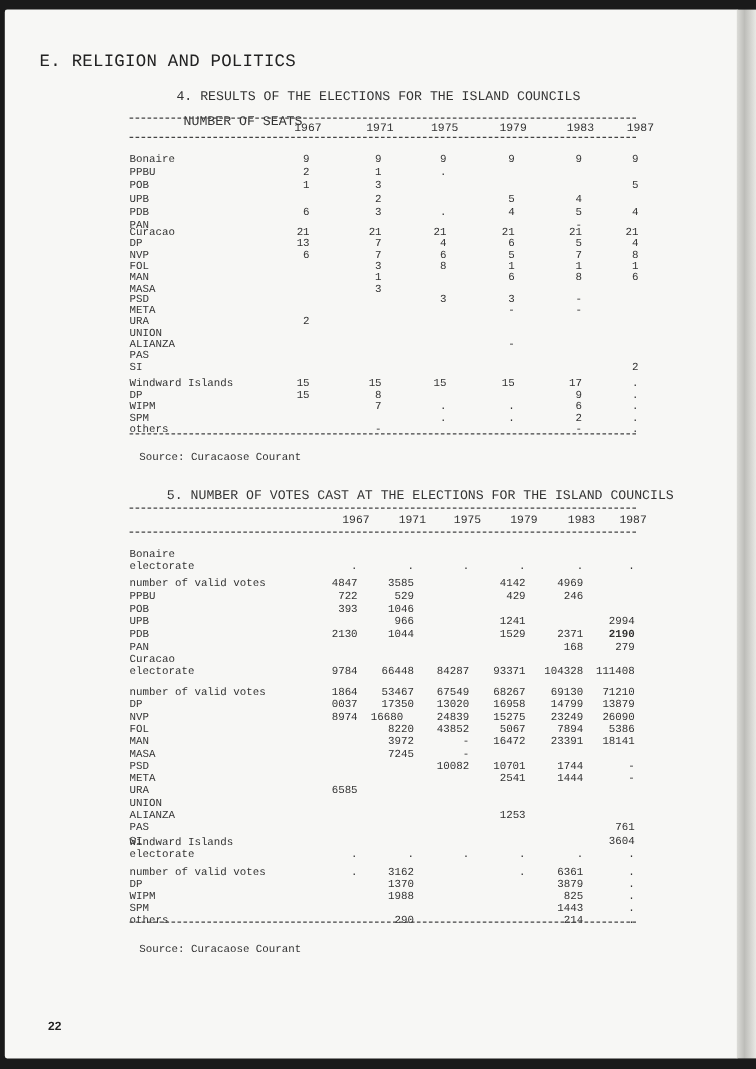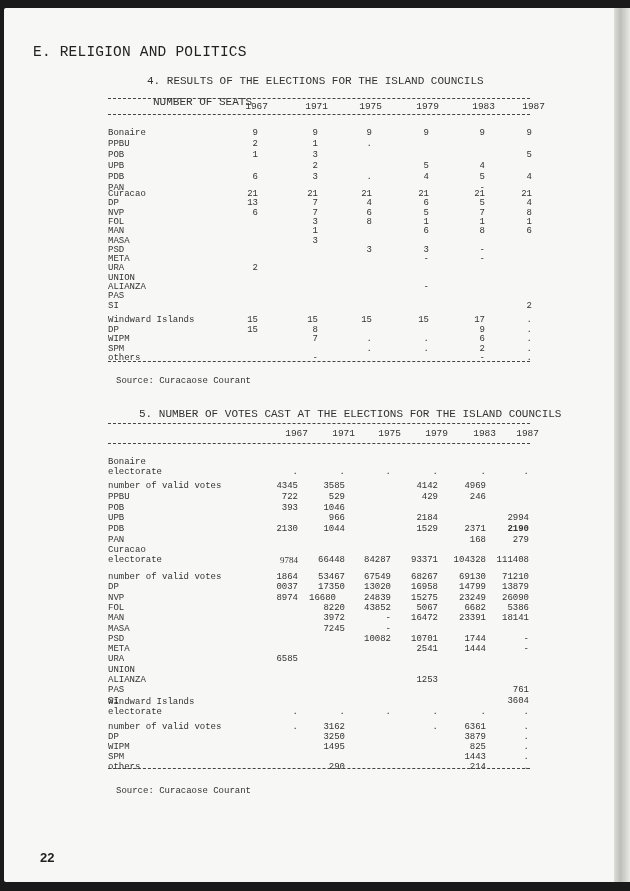--- a/index.html
+++ b/index.html
@@ -35,21 +35,21 @@
     position: absolute; left: 108px; width: 422px; height: 11px;
     font-size: 9px; line-height: 11px; color: #333;
   }
   .row .lbl { position: absolute; left: 0; top: 0; white-space: pre; }
   .row .v { position: absolute; top: 0; text-align: right; width: 50px; }
   .hdr .v { font-size: 9.5px; }
   .source {
     position: absolute; left: 116px; font-size: 9px; color: #333;
   }
   .pageno {
-    position: absolute; left: 40px; top: 850px; font-size: 13px; color: #222;
+    position: absolute; left: 40px; top: 850px; font-size: 10px; color: #222;
     font-family: "Liberation Sans", sans-serif; font-weight: bold;
   }
 </style>
 </head>
 <body>
 
 <div class="page"></div>
 <div class="edge"></div>
 
 <div class="section-title">E. RELIGION AND POLITICS</div>
@@ -315,21 +315,21 @@
       <span class="lbl">electorate</span>
       <span class="v" style="left: 140px;">.</span>
       <span class="v" style="left: 187px;">.</span>
       <span class="v" style="left: 233px;">.</span>
       <span class="v" style="left: 280px;">.</span>
       <span class="v" style="left: 328px;">.</span>
       <span class="v" style="left: 371px;">.</span>
     </div>
     <div class="row" style="top: 481px;">
       <span class="lbl">number of valid votes</span>
-      <span class="v" style="left: 140px;">4345</span>
+      <span class="v" style="left: 140px;">4847</span>
       <span class="v" style="left: 187px;">3585</span>
       <span class="v" style="left: 233px;"></span>
       <span class="v" style="left: 280px;">4142</span>
       <span class="v" style="left: 328px;">4969</span>
       <span class="v" style="left: 371px;"></span>
     </div>
     <div class="row" style="top: 491.8px;">
       <span class="lbl">PPBU</span>
       <span class="v" style="left: 140px;">722</span>
       <span class="v" style="left: 187px;">529</span>
@@ -345,21 +345,21 @@
       <span class="v" style="left: 233px;"></span>
       <span class="v" style="left: 280px;"></span>
       <span class="v" style="left: 328px;"></span>
       <span class="v" style="left: 371px;"></span>
     </div>
     <div class="row" style="top: 513.4px;">
       <span class="lbl">UPB</span>
       <span class="v" style="left: 140px;"></span>
       <span class="v" style="left: 187px;">966</span>
       <span class="v" style="left: 233px;"></span>
-      <span class="v" style="left: 280px;">2184</span>
+      <span class="v" style="left: 280px;">1241</span>
       <span class="v" style="left: 328px;"></span>
       <span class="v" style="left: 371px;">2994</span>
     </div>
     <div class="row" style="top: 524.2px;">
       <span class="lbl">PDB</span>
       <span class="v" style="left: 140px;">2130</span>
       <span class="v" style="left: 187px;">1044</span>
       <span class="v" style="left: 233px;"></span>
       <span class="v" style="left: 280px;">1529</span>
       <span class="v" style="left: 328px;">2371</span>
@@ -378,21 +378,21 @@
       <span class="lbl">Curacao</span>
       <span class="v" style="left: 140px;"></span>
       <span class="v" style="left: 187px;"></span>
       <span class="v" style="left: 233px;"></span>
       <span class="v" style="left: 280px;"></span>
       <span class="v" style="left: 328px;"></span>
       <span class="v" style="left: 371px;"></span>
     </div>
     <div class="row" style="top: 555px;">
       <span class="lbl">electorate</span>
-      <span class="v" style="left: 140px; font-family: Liberation Serif, serif;">9784</span>
+      <span class="v" style="left: 140px;">9784</span>
       <span class="v" style="left: 187px;">66448</span>
       <span class="v" style="left: 233px;">84287</span>
       <span class="v" style="left: 280px;">93371</span>
       <span class="v" style="left: 328px;">104328</span>
       <span class="v" style="left: 371px;">111408</span>
     </div>
     <div class="row" style="top: 572px;">
       <span class="lbl">number of valid votes</span>
       <span class="v" style="left: 140px;">1864</span>
       <span class="v" style="left: 187px;">53467</span>
@@ -418,21 +418,21 @@
       <span class="v" style="left: 280px;">15275</span>
       <span class="v" style="left: 328px;">23249</span>
       <span class="v" style="left: 371px;">26090</span>
     </div>
     <div class="row" style="top: 602.9px;">
       <span class="lbl">FOL</span>
       <span class="v" style="left: 140px;"></span>
       <span class="v" style="left: 187px;">8220</span>
       <span class="v" style="left: 233px;">43852</span>
       <span class="v" style="left: 280px;">5067</span>
-      <span class="v" style="left: 328px;">6682</span>
+      <span class="v" style="left: 328px;">7894</span>
       <span class="v" style="left: 371px;">5386</span>
     </div>
     <div class="row" style="top: 613.2px;">
       <span class="lbl">MAN</span>
       <span class="v" style="left: 140px;"></span>
       <span class="v" style="left: 187px;">3972</span>
       <span class="v" style="left: 233px;">-</span>
       <span class="v" style="left: 280px;">16472</span>
       <span class="v" style="left: 328px;">23391</span>
       <span class="v" style="left: 371px;">18141</span>
@@ -532,30 +532,30 @@
       <span class="v" style="left: 140px;">.</span>
       <span class="v" style="left: 187px;">3162</span>
       <span class="v" style="left: 233px;"></span>
       <span class="v" style="left: 280px;">.</span>
       <span class="v" style="left: 328px;">6361</span>
       <span class="v" style="left: 371px;">.</span>
     </div>
     <div class="row" style="top: 732px;">
       <span class="lbl">DP</span>
       <span class="v" style="left: 140px;"></span>
-      <span class="v" style="left: 187px;">3250</span>
+      <span class="v" style="left: 187px;">1370</span>
       <span class="v" style="left: 233px;"></span>
       <span class="v" style="left: 280px;"></span>
       <span class="v" style="left: 328px;">3879</span>
       <span class="v" style="left: 371px;">.</span>
     </div>
     <div class="row" style="top: 742px;">
       <span class="lbl">WIPM</span>
       <span class="v" style="left: 140px;"></span>
-      <span class="v" style="left: 187px;">1495</span>
+      <span class="v" style="left: 187px;">1988</span>
       <span class="v" style="left: 233px;"></span>
       <span class="v" style="left: 280px;"></span>
       <span class="v" style="left: 328px;">825</span>
       <span class="v" style="left: 371px;">.</span>
     </div>
     <div class="row" style="top: 752px;">
       <span class="lbl">SPM</span>
       <span class="v" style="left: 140px;"></span>
       <span class="v" style="left: 187px;"></span>
       <span class="v" style="left: 233px;"></span>

